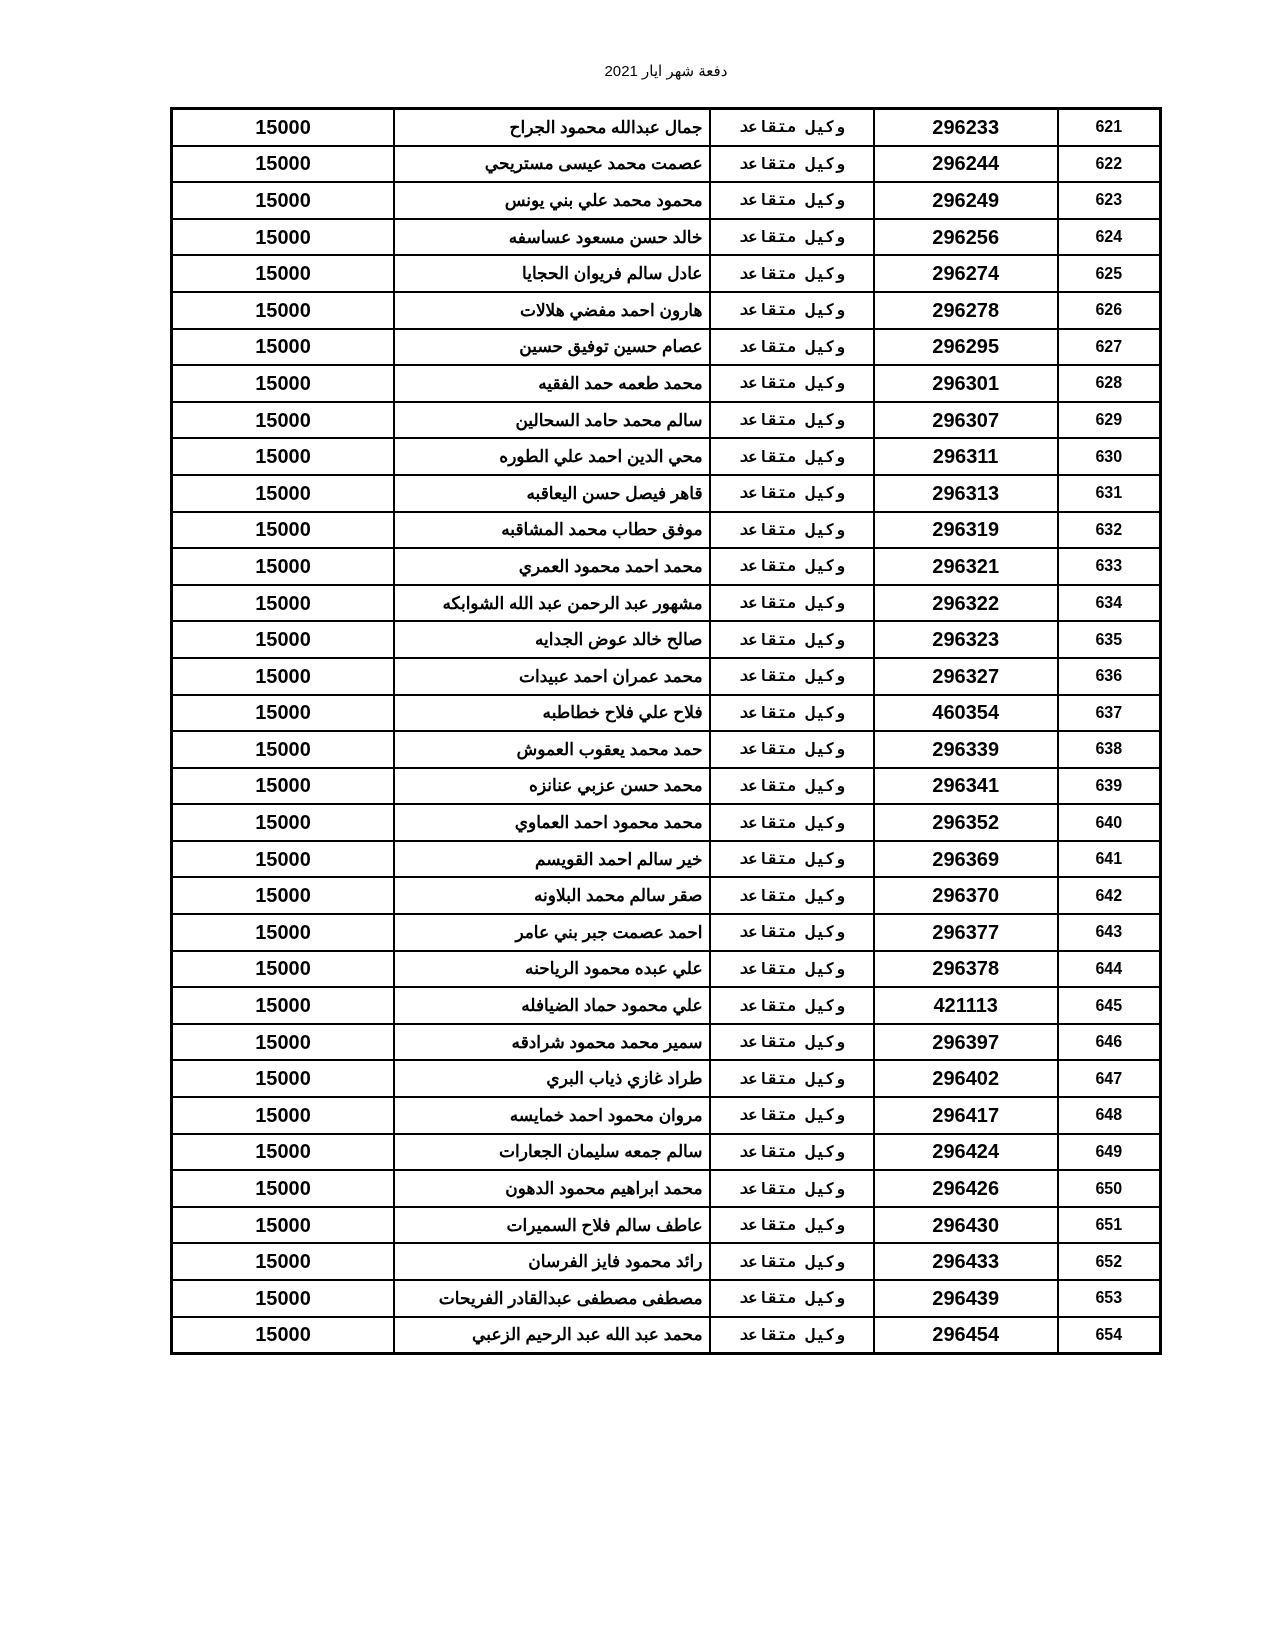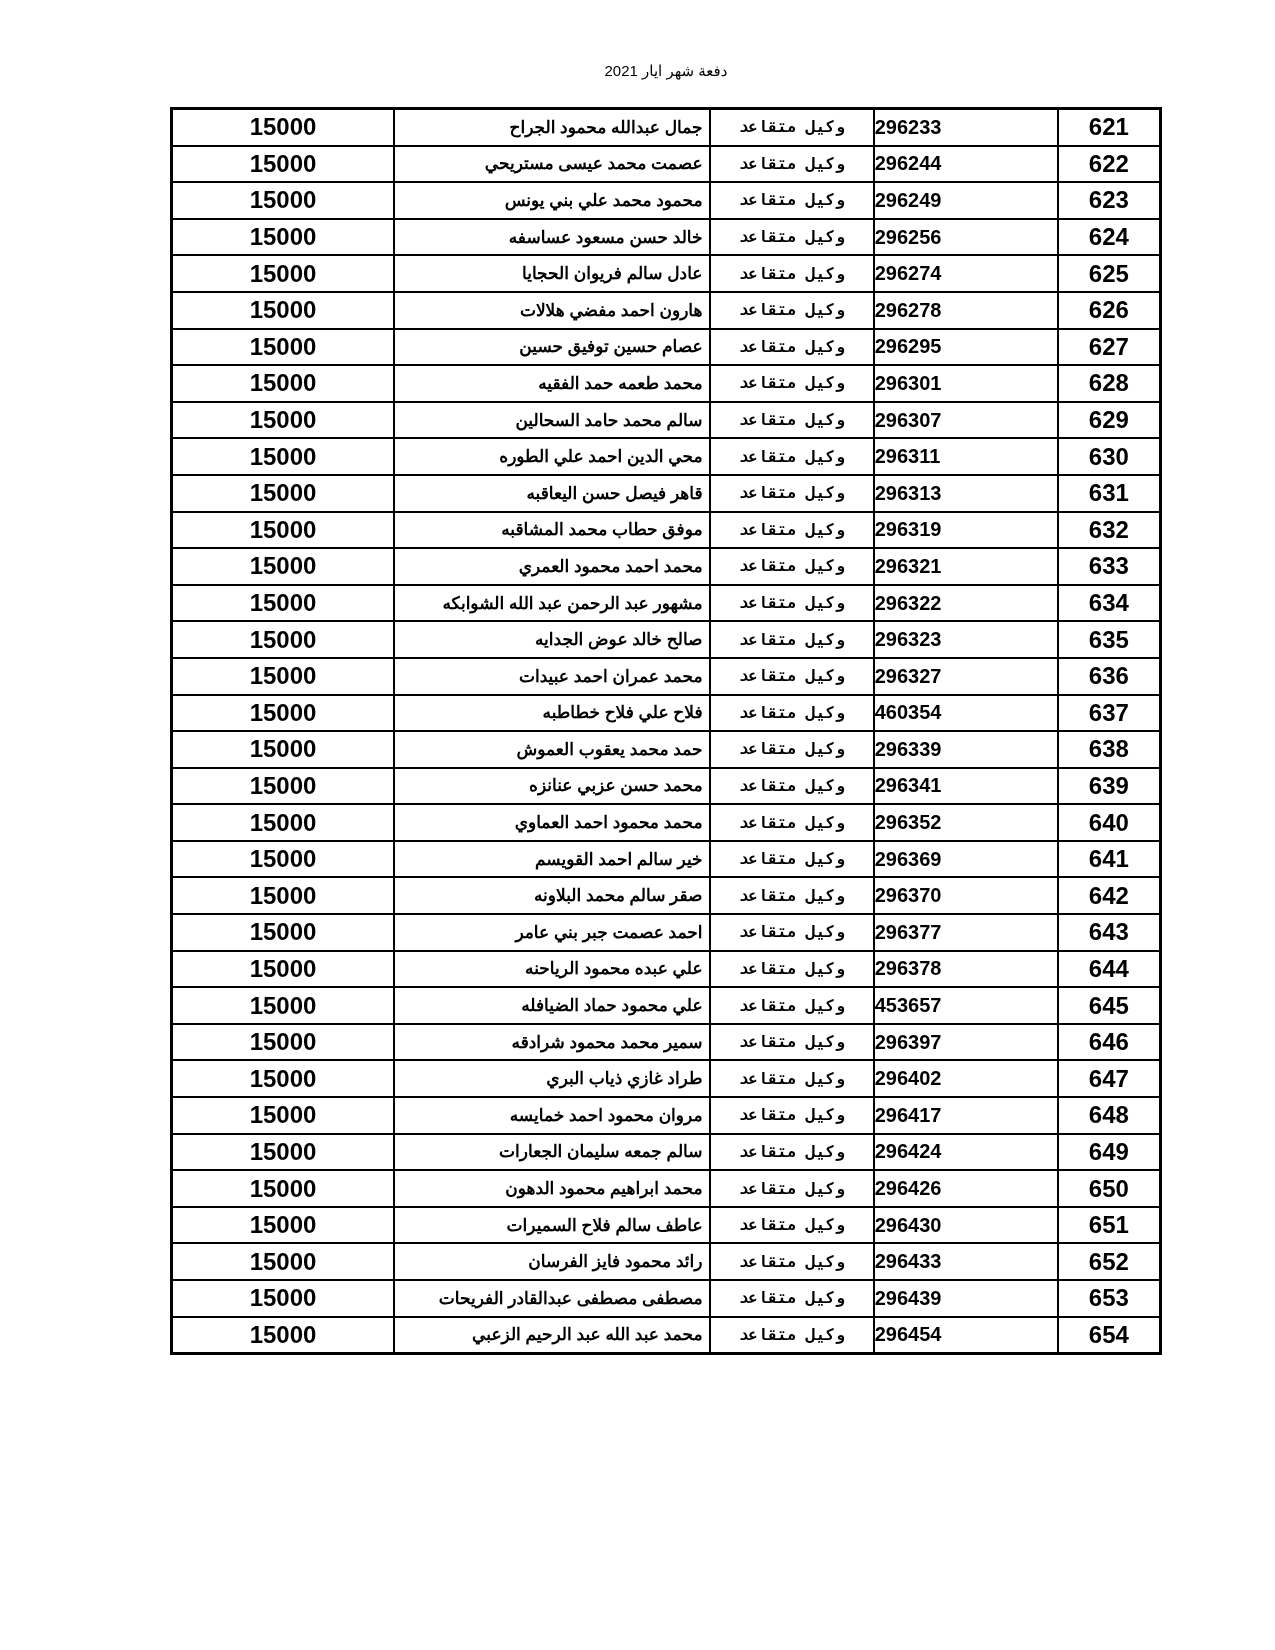--- a/index.html
+++ b/index.html
@@ -40,40 +40,40 @@
       border: 2px solid #000000;
       height: 34.6px;
       padding: 0;
       vertical-align: middle;
       font-weight: 700;
       overflow: hidden;
       white-space: nowrap;
     }
     td.col-serial {
       text-align: center;
-      font-size: 24px;
+      font-size: 16px;
     }
     td.col-number {
-      text-align: left;
+      text-align: center;
       font-size: 20px;
     }
     td.col-rank {
       text-align: center;
       font-size: 16px;
       font-family: Liberation Mono, monospace;
     }
     td.col-name {
       text-align: right;
       font-size: 17px;
       padding-right: 6px;
       padding-left: 4px;
     }
     td.col-amount {
       text-align: center;
-      font-size: 24px;
+      font-size: 20px;
     }
   </style>
 </head>
 <body>
 
 <div class="page">
 
   <div class="doc-title">دفعة شهر ايار 2021</div>
 
   <table class="data-table">
@@ -248,21 +248,21 @@
     </tr>
         <tr>
       <td class="col-serial">644</td>
       <td class="col-number">296378</td>
       <td class="col-rank">وكيل متقاعد</td>
       <td class="col-name">علي عبده محمود الرياحنه</td>
       <td class="col-amount">15000</td>
     </tr>
         <tr>
       <td class="col-serial">645</td>
-      <td class="col-number">453657</td>
+      <td class="col-number">421113</td>
       <td class="col-rank">وكيل متقاعد</td>
       <td class="col-name">علي محمود حماد الضيافله</td>
       <td class="col-amount">15000</td>
     </tr>
         <tr>
       <td class="col-serial">646</td>
       <td class="col-number">296397</td>
       <td class="col-rank">وكيل متقاعد</td>
       <td class="col-name">سمير محمد محمود شرادقه</td>
       <td class="col-amount">15000</td>

